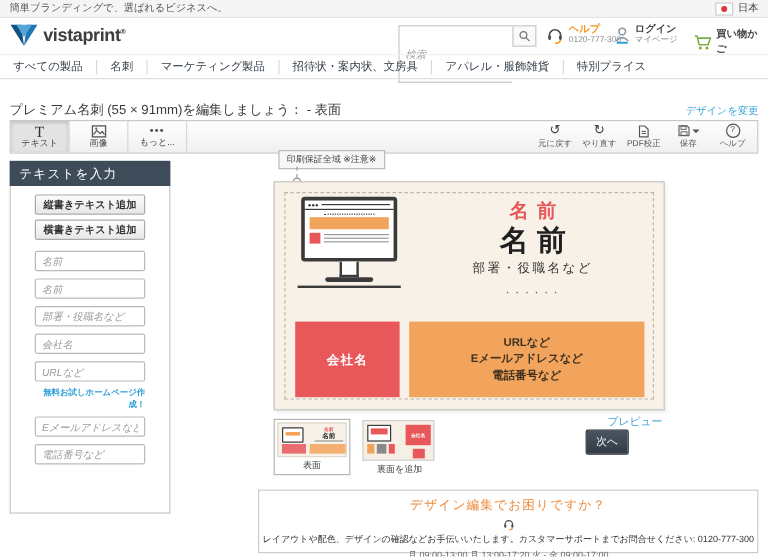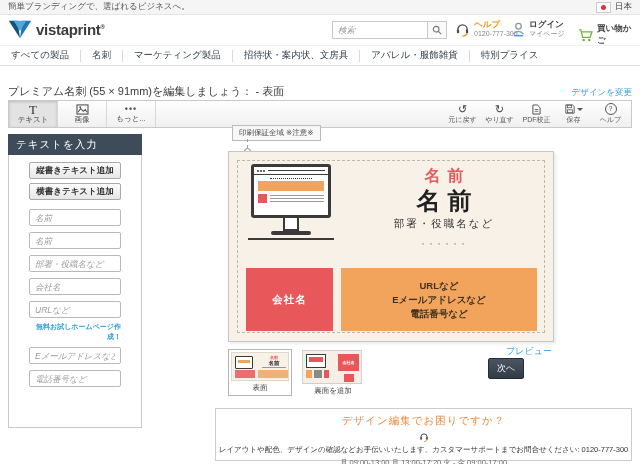--- a/index.html
+++ b/index.html
@@ -14,21 +14,21 @@
   .flag{width:13px;height:9px;background:#fff;border:1px solid #ccc;
         display:inline-flex;align-items:center;justify-content:center;}
   .flag::after{content:"";width:5px;height:5px;background:#d9343a;border-radius:50%;}
   
   .header{position:absolute;left:0;top:15px;right:0;height:30px;background:#fff;}
   .logo{position:absolute;left:8px;top:4px;display:flex;align-items:center;gap:4px;}
   .logo-text{font-size:15px;font-weight:bold;color:#3d3d3d;letter-spacing:-0.3px;}
   .logo-mark{font-size:6px;vertical-align:super;color:#3d3d3d;}
   .search{position:absolute;left:332px;top:6px;display:flex;}
   .search input{width:84px;height:16px;border:1px solid #c9c9c9;border-right:none;
-        font-size:8.5px;font-style:italic;color:#666;padding:0 5px;outline:none;}
+        font-size:8.5px;font-style:italic;color:#666;padding:15px 5px;outline:none;}
   .search input::placeholder{color:#9a9a9a;}
   .search-btn{width:20px;height:18px;border:1px solid #c9c9c9;background:#fafafa;
         display:flex;align-items:center;justify-content:center;padding:0;}
   .hdr-group{position:absolute;top:5px;display:flex;align-items:center;gap:4px;cursor:pointer;}
   .hdr-col{display:flex;flex-direction:column;line-height:9px;}
   .hdr-main{font-size:8.5px;font-weight:bold;color:#444;}
   .hdr-main.orange{color:#f7941d;}
   .hdr-sub{font-size:7px;color:#888;}
   
   .nav{position:absolute;left:0;top:45px;right:0;height:19px;border-top:1px solid #efefef;

